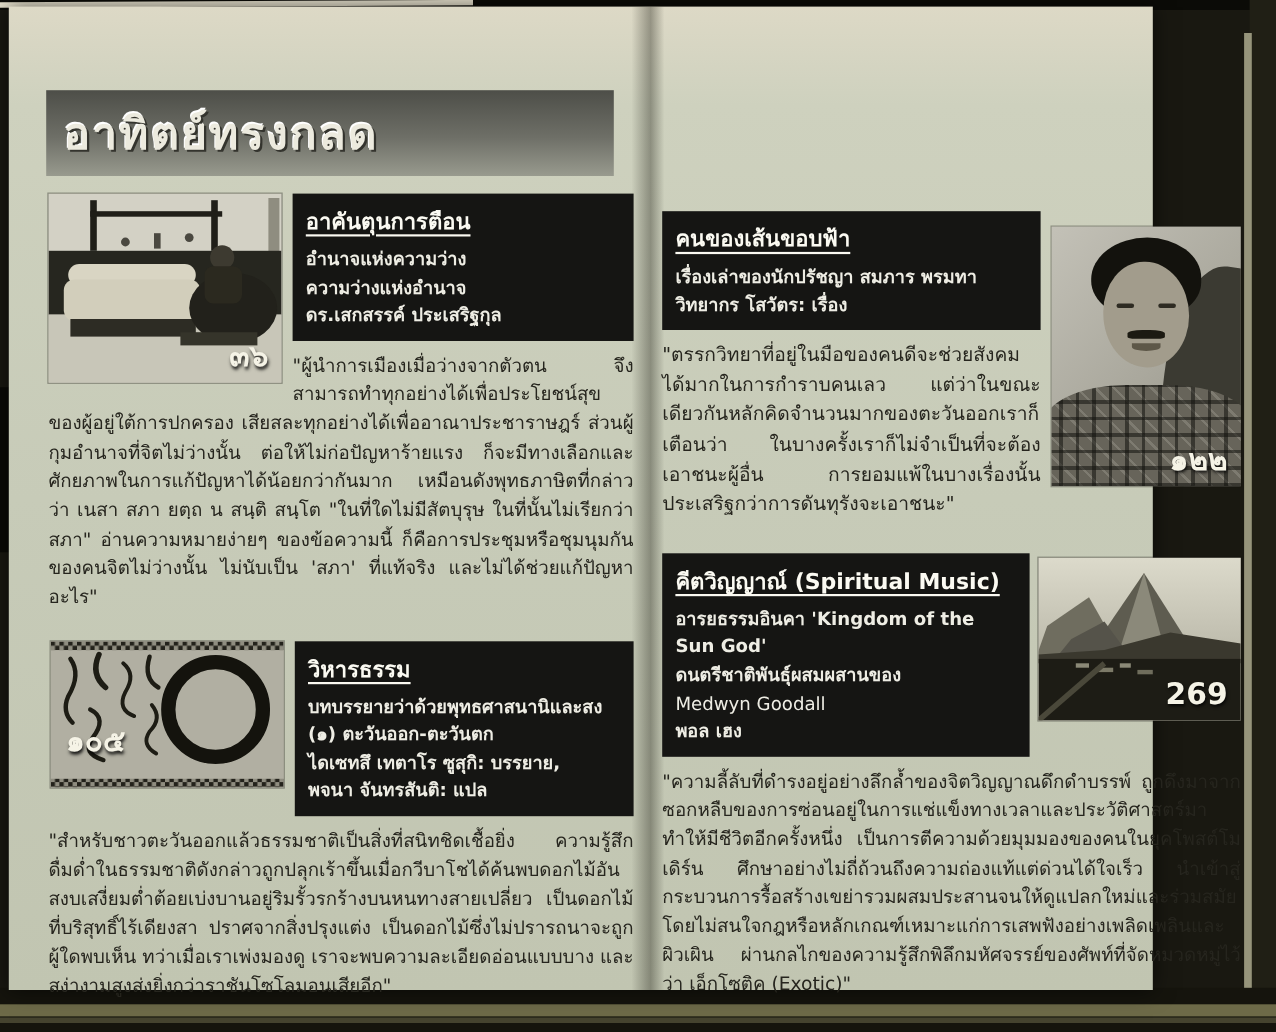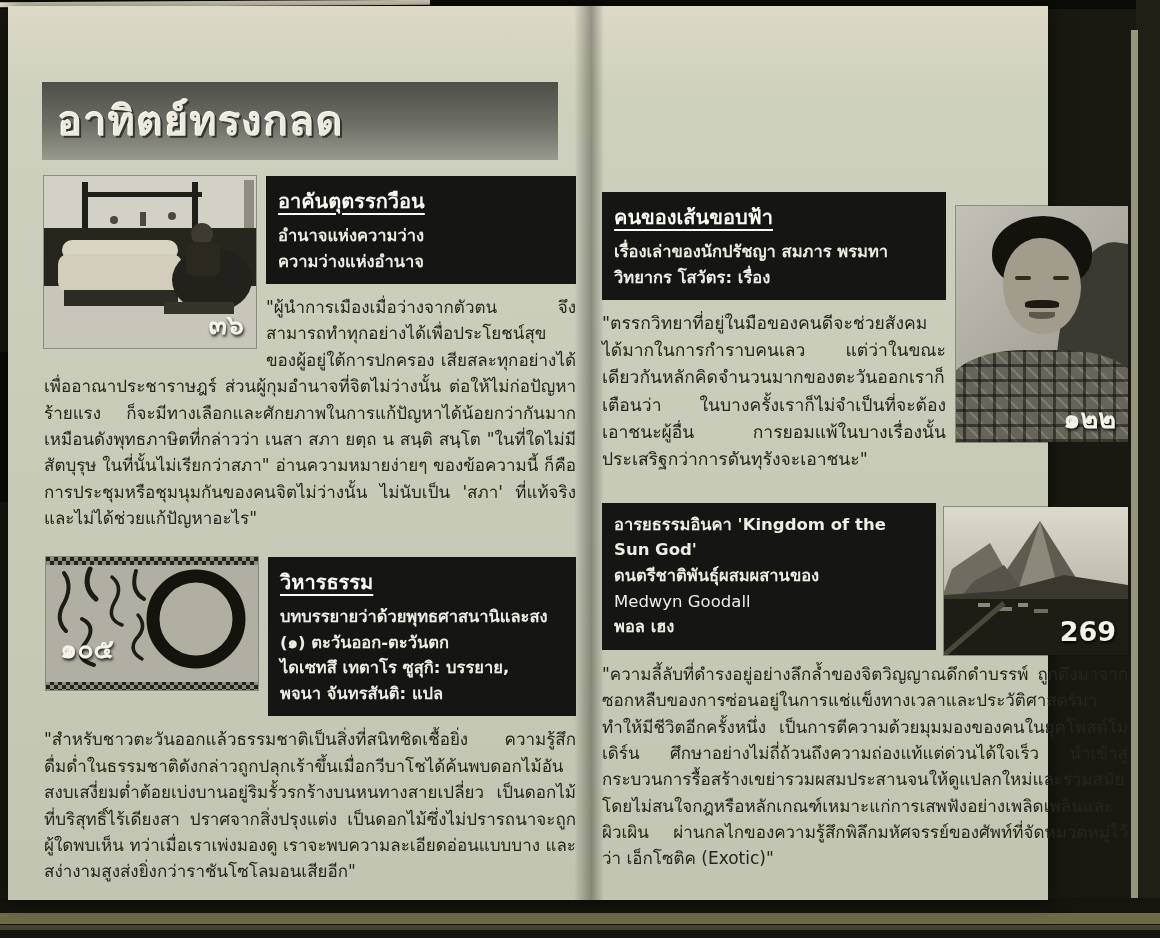--- a/index.html
+++ b/index.html
@@ -116,23 +116,24 @@
             <rect x="14" y="78" width="124" height="38" rx="10" fill="#d2cebb"></rect>
             <rect x="20" y="114" width="114" height="16" fill="#2d2c24"></rect>
             <ellipse cx="168" cy="104" rx="40" ry="32" fill="#22211b"></ellipse>
             <circle cx="158" cy="58" r="11" fill="#3d3a30"></circle>
             <rect x="142" y="66" width="34" height="34" rx="8" fill="#2b291f"></rect>
             <rect x="120" y="126" width="70" height="12" fill="#35342a"></rect>
           </svg>
           <span class="pnum pnum-br">๓๖</span>
         </div>
         <div class="titlebox">
-          <span class="tb-title">อาคันตุตรรกวือน</span>
+          <span class="tb-title">อาคันตุนการตือน</span>
           <span class="tb-line">อำนาจแห่งความว่าง</span>
           <span class="tb-line">ความว่างแห่งอำนาจ</span>
+          <span class="tb-line">ดร.เสกสรรค์  ประเสริฐกุล</span>
         </div>
         <p class="excerpt">"ผู้นำการเมืองเมื่อว่างจากตัวตน จึงสามารถทำทุกอย่างได้เพื่อประโยชน์สุข ของผู้อยู่ใต้การปกครอง เสียสละทุกอย่างได้เพื่ออาณาประชาราษฎร์ ส่วนผู้กุมอำนาจที่จิตไม่ว่างนั้น ต่อให้ไม่ก่อปัญหาร้ายแรง ก็จะมีทางเลือกและศักยภาพในการแก้ปัญหาได้น้อยกว่ากันมาก  เหมือนดังพุทธภาษิตที่กล่าวว่า เนสา สภา ยตฺถ น สนฺติ สนฺโต "ในที่ใดไม่มีสัตบุรุษ ในที่นั้นไม่เรียกว่าสภา" อ่านความหมายง่ายๆ ของข้อความนี้ ก็คือการประชุมหรือชุมนุมกันของคนจิตไม่ว่างนั้น ไม่นับเป็น 'สภา' ที่แท้จริง และไม่ได้ช่วยแก้ปัญหาอะไร"</p>
       </section>
 
       <section class="article" style="margin-top:26px;">
         <div class="photo ph-enso">
           <svg width="212" height="133" viewBox="0 0 212 133">
             <defs>
               <pattern id="chk" width="8" height="8" patternUnits="userSpaceOnUse">
                 <rect width="8" height="8" fill="#8f8d80"></rect>
@@ -205,20 +206,21 @@
             <rect x="0" y="92" width="184" height="56" fill="#1d1c15"></rect>
             <rect x="34" y="96" width="12" height="4" fill="#8b8977"></rect>
             <rect x="52" y="100" width="16" height="4" fill="#7c7a68"></rect>
             <rect x="74" y="96" width="10" height="4" fill="#8b8977"></rect>
             <rect x="90" y="102" width="14" height="4" fill="#6f6d5c"></rect>
             <path d="M0,148 L60,96" stroke="#4a483a" stroke-width="5" fill="none"></path>
           </svg>
           <span class="pnum pnum-br">269</span>
         </div>
         <div class="titlebox" style="min-height:140px;">
+          <span class="tb-title">คีตวิญญาณ์ (Spiritual Music)</span>
           <span class="tb-line">อารยธรรมอินคา 'Kingdom of the Sun God'</span>
           <span class="tb-line">ดนตรีชาติพันธุ์ผสมผสานของ</span>
           <span class="tb-line latin">Medwyn Goodall</span>
           <span class="tb-line">พอล  เฮง</span>
         </div>
         <p class="excerpt full">"ความลี้ลับที่ดำรงอยู่อย่างลึกล้ำของจิตวิญญาณดึกดำบรรพ์ ถูกดึงมาจากซอกหลืบของการซ่อนอยู่ในการแช่แข็งทางเวลาและประวัติศาสตร์มาทำให้มีชีวิตอีกครั้งหนึ่ง เป็นการตีความด้วยมุมมองของคนในยุคโพสต์โมเดิร์น ศึกษาอย่างไม่ถี่ถ้วนถึงความถ่องแท้แต่ด่วนได้ใจเร็ว นำเข้าสู่กระบวนการรื้อสร้างเขย่ารวมผสมประสานจนให้ดูแปลกใหม่และร่วมสมัยโดยไม่สนใจกฎหรือหลักเกณฑ์เหมาะแก่การเสพฟังอย่างเพลิดเพลินและผิวเผิน ผ่านกลไกของความรู้สึกพิลึกมหัศจรรย์ของศัพท์ที่จัดหมวดหมู่ไว้ว่า เอ็กโซติค (Exotic)"</p>
       </section>
     </div>
   </div>
 </div>

